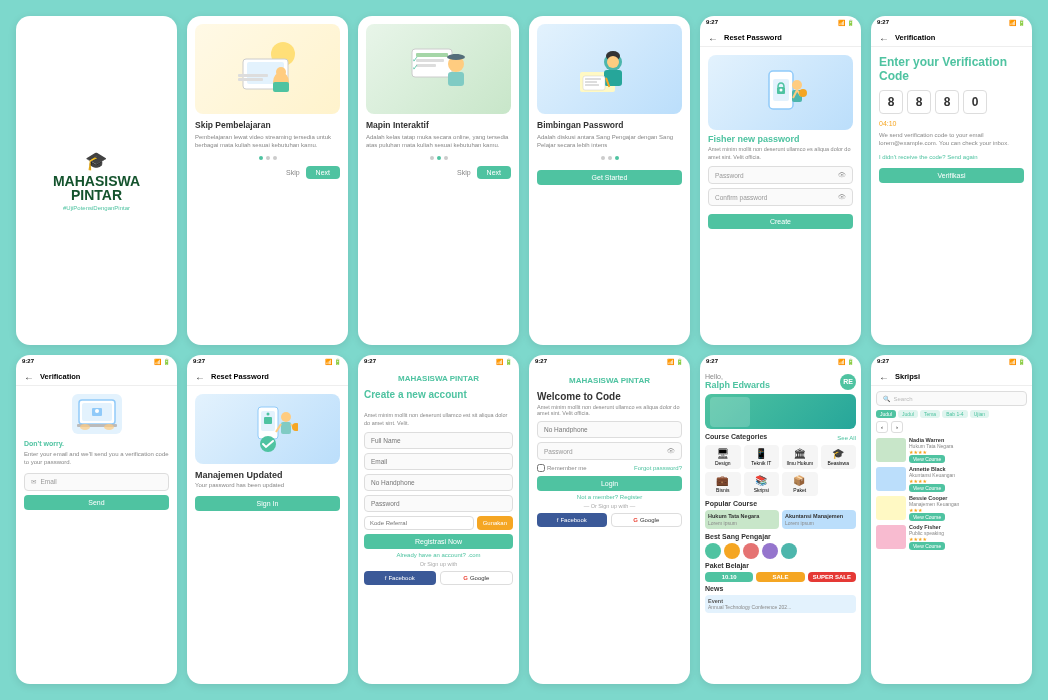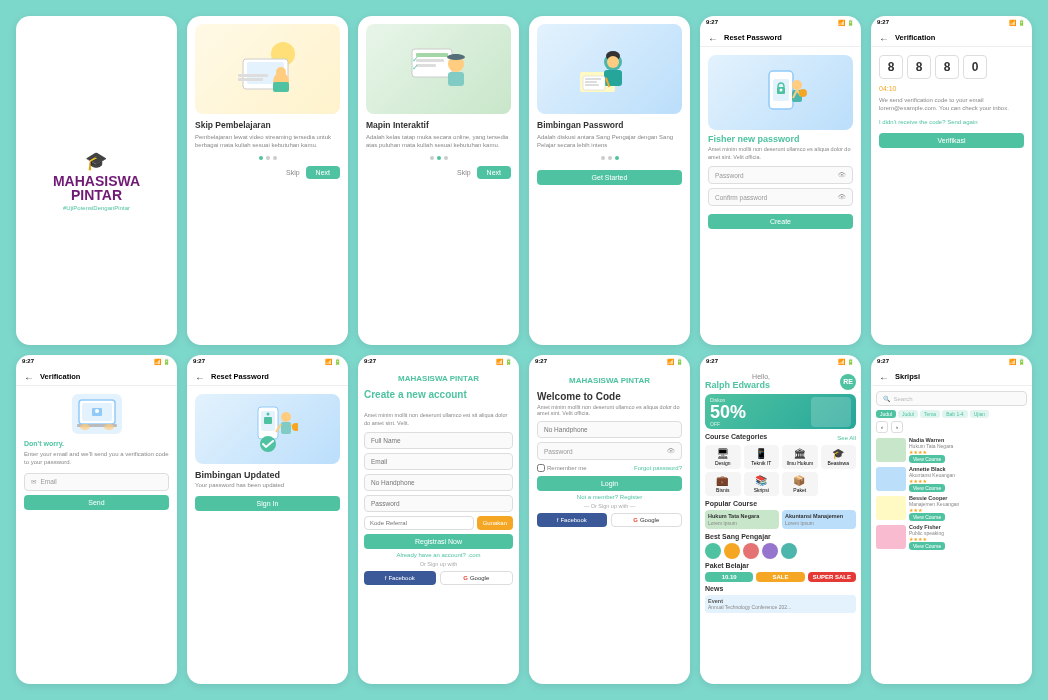--- a/index.html
+++ b/index.html
@@ -82,21 +82,21 @@
       height: 100%;
       padding: 16px;
     }
     .logo-hat {
       font-size: 18px;
       margin-bottom: 2px;
     }
     .logo-title {
       font-size: 14px;
       font-weight: 900;
-      color: #701a75;
+      color: #14532d;
       line-height: 1;
       text-transform: uppercase;
     }
     .logo-subtitle {
       font-size: 6px;
       color: #4fc3a1;
       margin-top: 3px;
     }
     
     .onboard-img {
@@ -733,20 +733,21 @@
       <div class="status-icons">
         <span>📶</span>
         <span>🔋</span>
       </div>
     </div>
     <div class="card-header">
       <span class="back-arrow">←</span>
       <span>Verification</span>
     </div>
     <div class="card-body">
+      <div class="verify-title">Enter your Verification Code</div>
       <div class="code-boxes">
         <div class="code-box">8</div>
         <div class="code-box">8</div>
         <div class="code-box">8</div>
         <div class="code-box">0</div>
       </div>
       <div class="timer-text">04:10</div>
       <div class="verify-info">We send verification code to your email lorem@example.com. You can check your inbox.</div>
       <a class="resend-link">I didn't receive the code? Send again</a>
       <button class="teal-btn">Verifikasi</button>
@@ -814,21 +815,21 @@
           <rect x="43" y="20" width="10" height="12" rx="2" fill="#80cbc4"></rect>
           <line x1="43" y1="22" x2="38" y2="30" stroke="#ffcc80" stroke-width="2"></line>
           <line x1="53" y1="22" x2="57" y2="28" stroke="#ffcc80" stroke-width="2"></line>
 
           <circle cx="58" cy="25" r="4" fill="#f5a623"></circle>
 
           <circle cx="30" cy="42" r="8" fill="#4fc3a1"></circle>
           <path d="M25 42 L28 45 L35 39" stroke="#fff" stroke-width="2" fill="none" stroke-linecap="round"></path>
         </svg>
       </div>
-      <div class="pw-updated-title">Bimbingan Updated</div>
+      <div class="pw-updated-title">Manajemen Updated</div>
       <div class="pw-updated-desc">Your password has been updated</div>
       <button class="teal-btn">Sign In</button>
     </div>
   </div>
 
   <div class="phone-card">
     <div class="status-bar">
       <span class="time">9:27</span>
       <div class="status-icons">
         <span>📶</span>
@@ -915,33 +916,28 @@
 
   <div class="phone-card">
     <div class="status-bar">
       <span class="time">9:27</span>
       <div class="status-icons">
         <span>📶</span>
         <span>🔋</span>
       </div>
     </div>
     <div class="card-body" style="padding:5px;overflow-y:auto;">
-      <div style="display:flex;align-items:center;justify-content:space-between;margin-bottom:4px;text-align:right;">
+      <div style="display:flex;align-items:center;justify-content:space-between;margin-bottom:4px;">
         <div>
           <div class="greeting">Hello,</div>
           <div class="user-name">Ralph Edwards</div>
         </div>
         <div class="avatar-circle">RE</div>
       </div>
       <div class="banner-area">
-        <div style="flex:1;">
-          <div style="font-size:5px;color:#fff;opacity:0.8;">Diskon</div>
-          <div style="font-size:18px;font-weight:900;color:#fff;line-height:1;">50%</div>
-          <div style="font-size:5px;color:#fff;opacity:0.8;">OFF</div>
-        </div>
         <div style="width:40px;height:30px;background:rgba(255,255,255,0.2);border-radius:4px;"></div>
       </div>
       <div style="display:flex;align-items:center;justify-content:space-between;margin-bottom:2px;">
         <div class="section-heading">Course Categories</div>
         <span style="font-size:6px;color:#4fc3a1;cursor:pointer;">See All</span>
       </div>
       <div class="categories-grid">
         <div class="cat-item">
           <div class="cat-icon">🖥</div>
           <div>Design</div>

